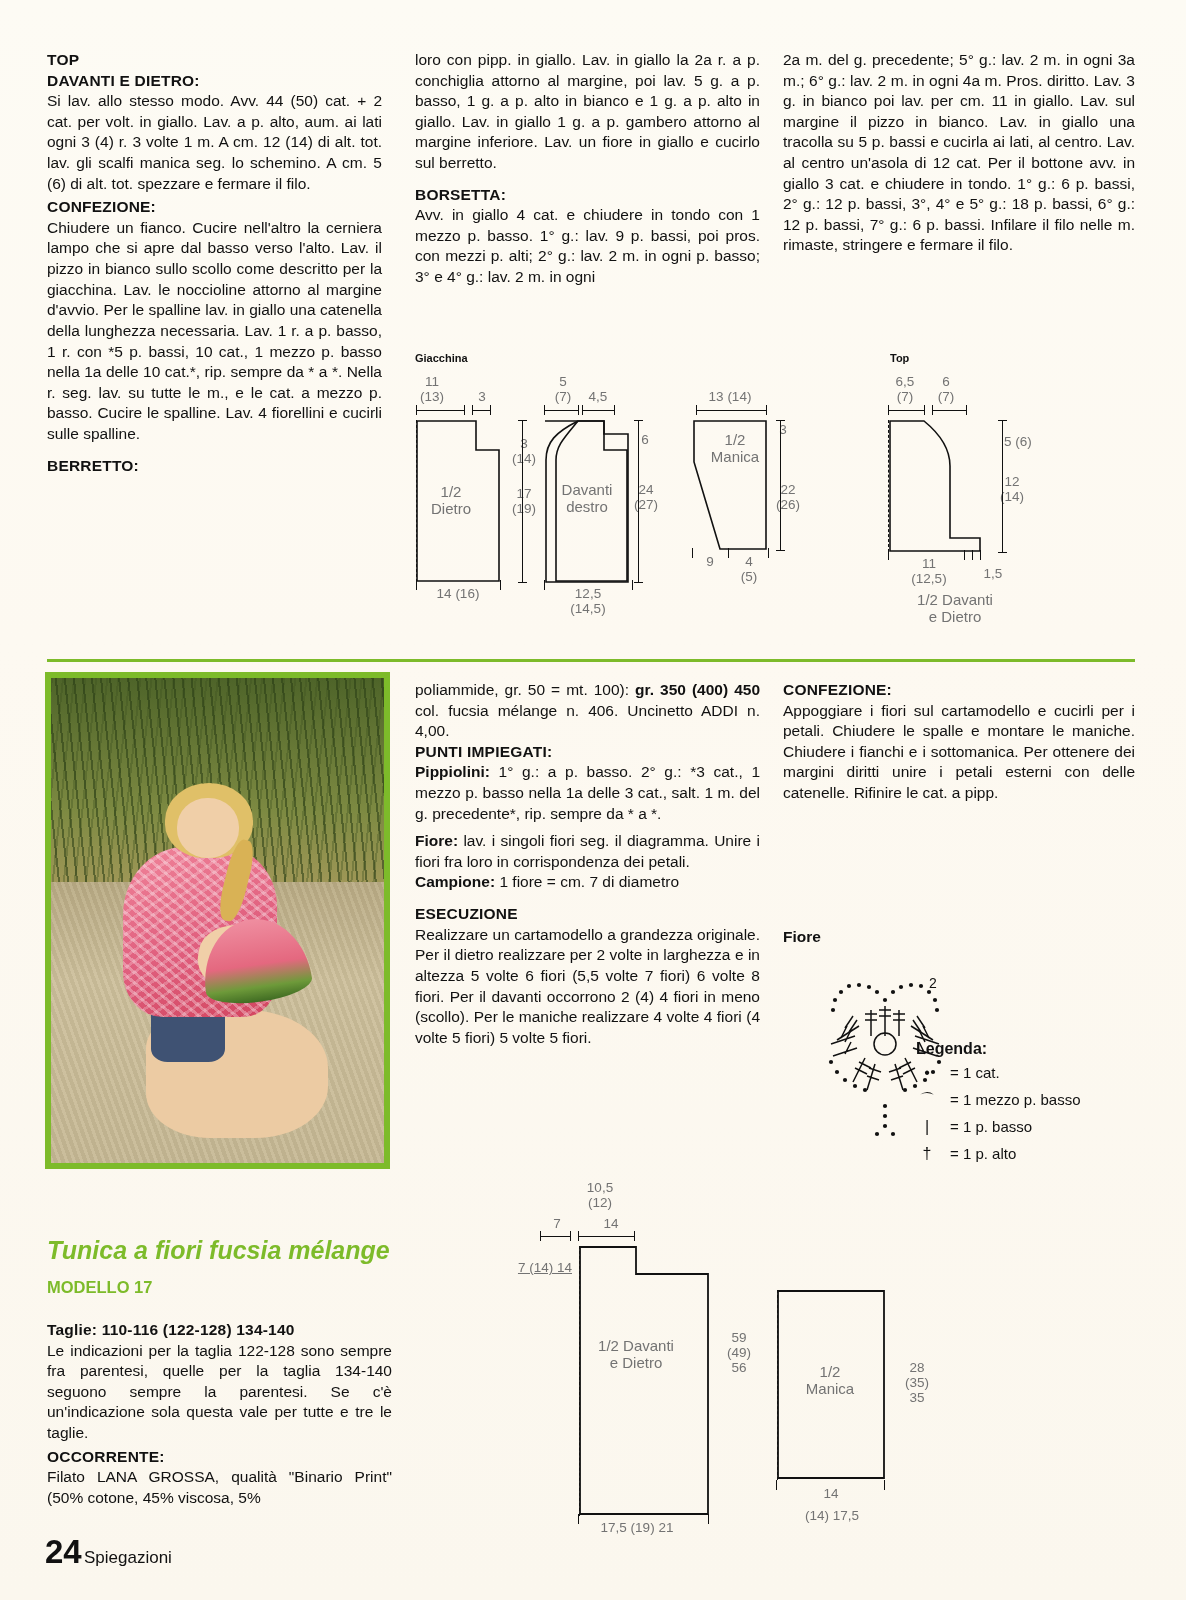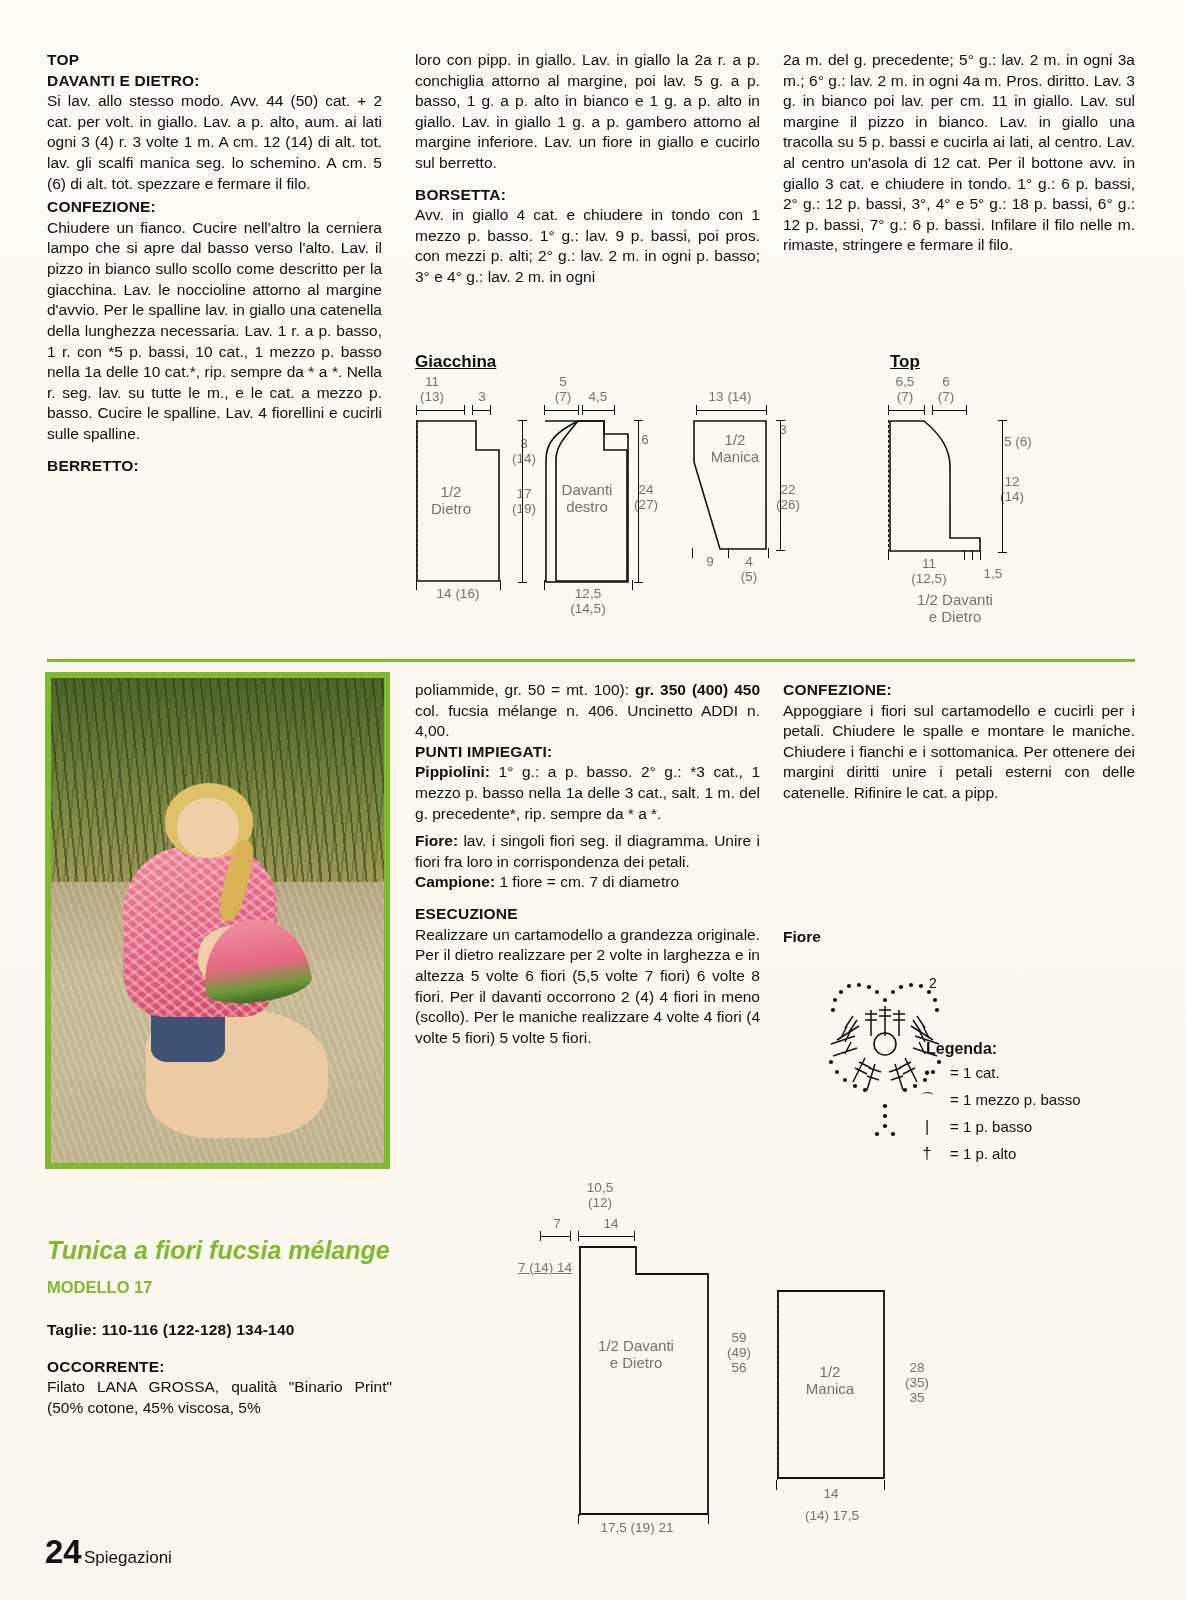--- a/index.html
+++ b/index.html
@@ -81,25 +81,25 @@
 
   
   .sch{position:absolute;}
   .lbl{position:absolute;font-size:13.5px;line-height:1.12;color:#737373;text-align:center;}
   .dash{position:absolute;border-left:1px dashed #111;}
   .tickh{position:absolute;height:1px;background:#111;width:9px;}
   .dimline{position:absolute;height:1px;background:#111;}
   .dimv{position:absolute;width:1px;background:#111;}
   .shape{position:absolute;}
   .shape svg{display:block;}
-  .sec-title{position:absolute;font-weight:bold;font-size:17px;text-decoration:underline;}
+  .sec-title{position:absolute;font-weight:bold;font-size:11px;}
 
   
   .legend{position:absolute;left:916px;top:1040px;width:200px;font-size:15px;}
-  .legend h3{margin:0 0 6px 10px;font-size:16px;font-weight:bold;}
+  .legend h3{margin:0 0 6px 0;font-size:16px;font-weight:bold;}
   .legend .row{display:flex;align-items:flex-start;gap:12px;margin-bottom:9px;}
   .legend .sym{width:22px;text-align:center;font-size:16px;line-height:1.1;}
   .legend .txt{flex:1;line-height:1.2;}
 
   
   .fiore-title{position:absolute;left:783px;top:928px;font-weight:bold;font-size:15.5px;}
   .fiore{position:absolute;left:785px;top:940px;width:200px;height:240px;}
 </style>
 </head>
 <body>
@@ -399,21 +399,22 @@
       <div class="sym">†</div>
       <div class="txt">= 1 p. alto</div>
     </div>
   </div>
 
   <div class="caption">Tunica a fiori fucsia mélange</div>
   <div class="modello">MODELLO 17</div>
 
   <div class="col just" id="col1b" style="top:1320px;">
     <h2 class="sec">Taglie: 110-116 (122-128) 134-140</h2>
-    <h2 class="sec" style="margin-top:16px">OCCORRENTE:</h2>
+    <p>Le indicazioni per la taglia 122-128 sono sempre fra parentesi, quelle per la taglia 134-140 seguono sempre la parentesi. Se c'è un'indicazione sola questa vale per tutte e tre le taglie.</p>
+    <h2 class="sec" style="margin-top:3px">OCCORRENTE:</h2>
     <p>Filato LANA GROSSA, qualità "Binario Print" (50% cotone, 45% viscosa, 5%</p>
   </div>
 
   <div class="sch" style="left:470px;top:1180px;width:300px;height:360px;">
     <div class="lbl" style="left:100px;top:0px;width:60px;">
       <span>10,5</span><br><span>(12)</span>
     </div>
     <div class="lbl" style="left:74px;top:36px;width:26px;">7</div>
     <div class="lbl" style="left:126px;top:36px;width:30px;">14</div>
     <div class="dimline" style="left:70px;top:56px;width:30px;"></div>

